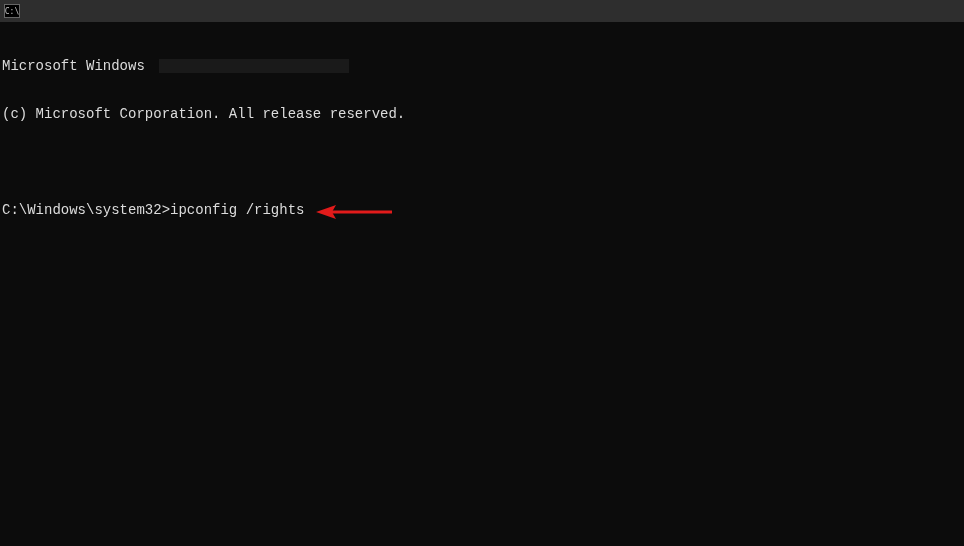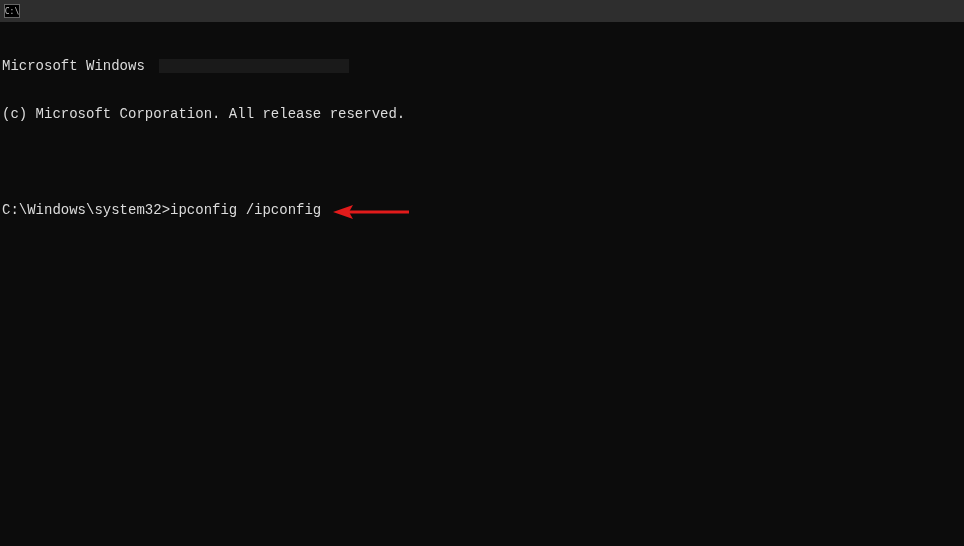--- a/index.html
+++ b/index.html
@@ -87,21 +87,21 @@
 <div class="terminal-body">
   <div class="line">
     <span>Microsoft Windows </span>
     <span class="redaction"></span>
   </div>
   <div class="line">
     <span>(c) Microsoft Corporation. All release reserved.</span>
   </div>
   <div class="blank-line"></div>
   <div class="prompt-line">
-    <span>C:\Windows\system32&gt;</span><span>ipconfig /ipconfig</span>
+    <span>C:\Windows\system32&gt;</span><span>ipconfig /rights</span>
     <span class="arrow-annotation">
       <svg class="arrow-svg" viewBox="0 0 80 20">
         <line x1="78" y1="10" x2="18" y2="10" stroke="#e21b1b" stroke-width="3"></line>
         <polygon points="2,10 22,3 18,10 22,17" fill="#e21b1b"></polygon>
       </svg>
     </span>
   </div>
 </div>
 
 </body></html>

